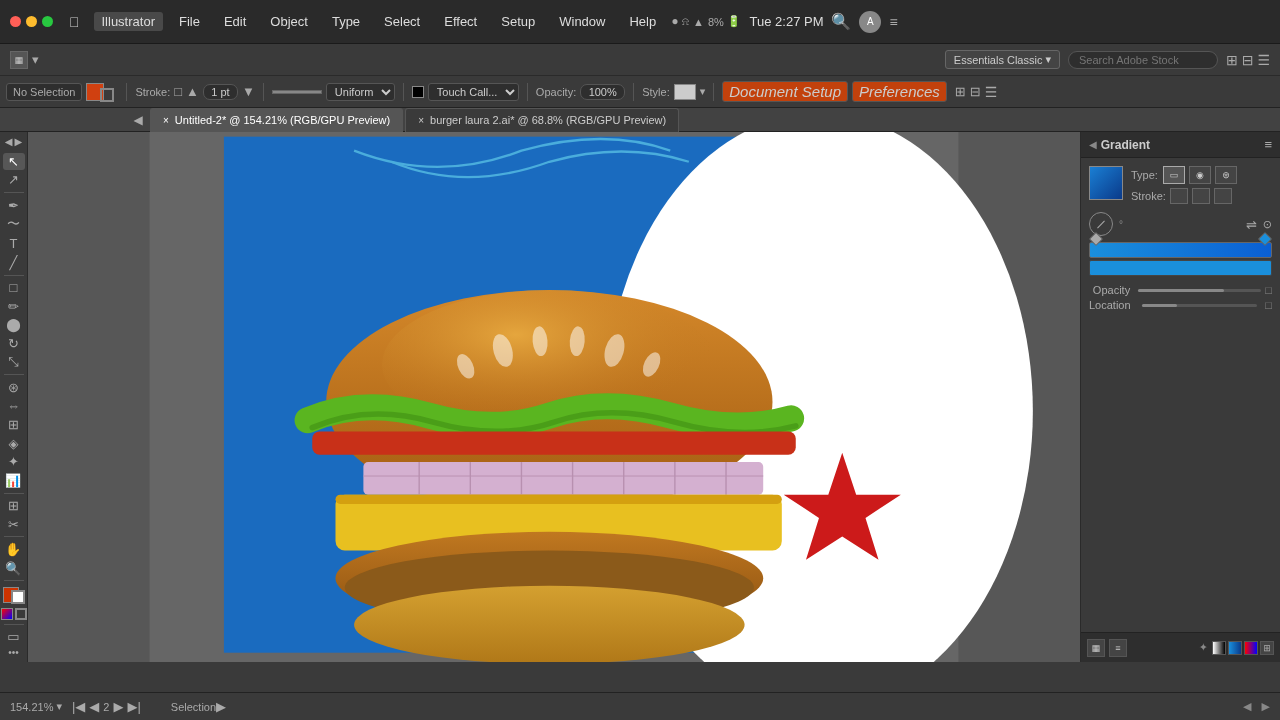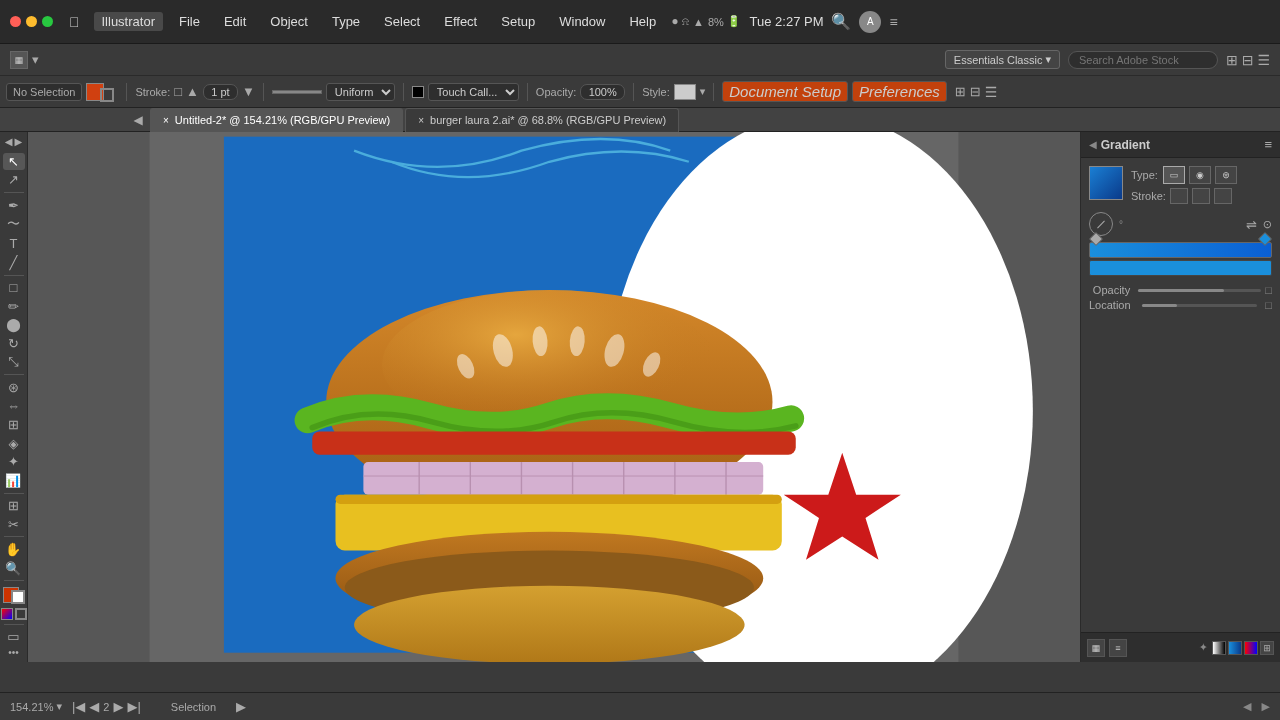--- a/index.html
+++ b/index.html
@@ -140,21 +140,21 @@
       font-size: 11px;
       color: #aaa;
       position: absolute;
       bottom: 0;
       left: 0;
       right: 0;
     }
     .status-zoom { display: flex; align-items: center; gap: 3px; }
     .status-page { display: flex; align-items: center; gap: 4px; }
     .status-nav-btn { background: none; border: none; color: #aaa; cursor: pointer; font-size: 13px; }
-    .status-tool { margin-left: 20px; display: flex; align-items: center; gap: 20px; }
+    .status-tool { margin-left: 20px; display: flex; align-items: center; gap: 0; }
 
     
     .artwork-svg-container {
       position: absolute;
       top: 0;
       left: 0;
       width: 100%;
       height: 100%;
     }
 

